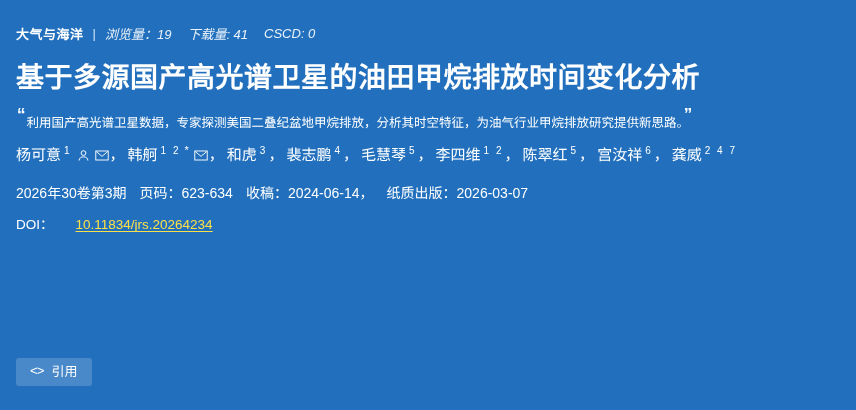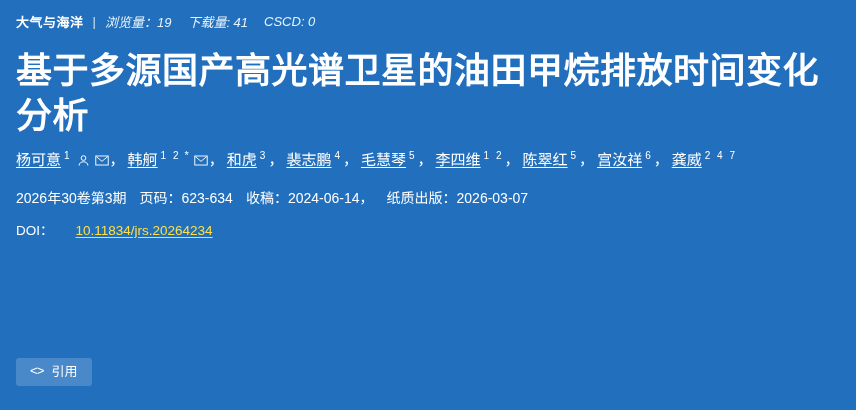--- a/index.html
+++ b/index.html
@@ -14,21 +14,21 @@
     background: #2270bd;
     font-family: "Liberation Sans", "DejaVu Sans", sans-serif;
     color: #ffffff;
     -webkit-font-smoothing: antialiased;
   }
 
   .page {
     width: 856px;
     height: 410px;
     box-sizing: border-box;
-    padding: 0 16px;
+    padding: 12px 16px;
     position: relative;
   }
 
   
   .topbar {
     display: flex;
     align-items: center;
     height: 34px;
     font-size: 13px;
     color: #e9f2fa;
@@ -44,21 +44,21 @@
     color: #cfe3f4;
   }
   .topbar .stat {
     margin-right: 16px;
     white-space: nowrap;
     font-style: italic;
   }
 
   
   .title-cn {
-    font-size: 36px;
+    font-size: 28px;
     font-weight: bold;
     line-height: 1.25;
     margin: 10px 0 0 0;
     letter-spacing: .5px;
   }
   .title-en {
     font-size: 17px;
     font-weight: bold;
     line-height: 1.9;
     margin: 9px 0 0 0;
@@ -86,21 +86,20 @@
     margin-top: 9px;
     font-size: 15px;
     line-height: 1.55;
     max-width: 830px;
   }
   .author {
     display: inline;
     white-space: nowrap;
   }
   .author-name {
-    text-decoration: underline;
     text-underline-offset: 2px;
     color: #ffffff;
     cursor: pointer;
     text-align: center;
   }
   .sup {
     font-size: 10px;
     vertical-align: super;
     margin-left: 3px;
     letter-spacing: 2px;
@@ -178,20 +177,23 @@
   <div class="topbar">
     <span class="cat">大气与海洋</span>
     <span class="sep">|</span>
     <span class="stat">浏览量：19</span>
     <span class="stat">下载量: 41</span>
     <span class="stat">CSCD: 0</span>
   </div>
 
   <h1 class="title-cn">基于多源国产高光谱卫星的油田甲烷排放时间变化分析</h1>
 
+  <div class="abstract">
+    <span class="qmark">“</span><span>利用国产高光谱卫星数据，专家探测美国二叠纪盆地甲烷排放，分析其时空特征，为油气行业甲烷排放研究提供新思路。</span><span class="qmark">”</span>
+  </div>
 
   <div class="authors" id="author-list"><span class="author"><span class="author-name">杨可意</span><span class="sup">1</span><span class="ico"><svg width="13" height="13" viewBox="0 0 16 16">
             <circle cx="8" cy="5" r="2.9" fill="none" stroke="#ffffff" stroke-width="1.2"></circle>
             <path d="M2.6 14.2c0-3 2.4-4.6 5.4-4.6s5.4 1.6 5.4 4.6" fill="none" stroke="#ffffff" stroke-width="1.2"></path>
           </svg></span><span class="ico"><svg width="14" height="13" viewBox="0 0 18 14">
             <rect x="1" y="1.2" width="16" height="11.6" fill="none" stroke="#ffffff" stroke-width="1.2"></rect>
             <path d="M1.6 1.9 L9 8.1 L16.4 1.9" fill="none" stroke="#ffffff" stroke-width="1.2"></path>
           </svg></span></span><span class="comma">，</span><span class="author"><span class="author-name">韩舸</span><span class="sup">1 2</span><span class="star">*</span><span class="ico"><svg width="14" height="13" viewBox="0 0 18 14">
             <rect x="1" y="1.2" width="16" height="11.6" fill="none" stroke="#ffffff" stroke-width="1.2"></rect>
             <path d="M1.6 1.9 L9 8.1 L16.4 1.9" fill="none" stroke="#ffffff" stroke-width="1.2"></path>

